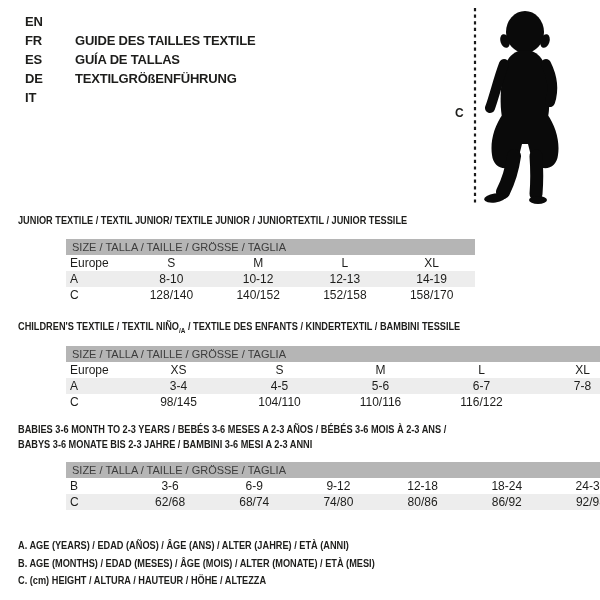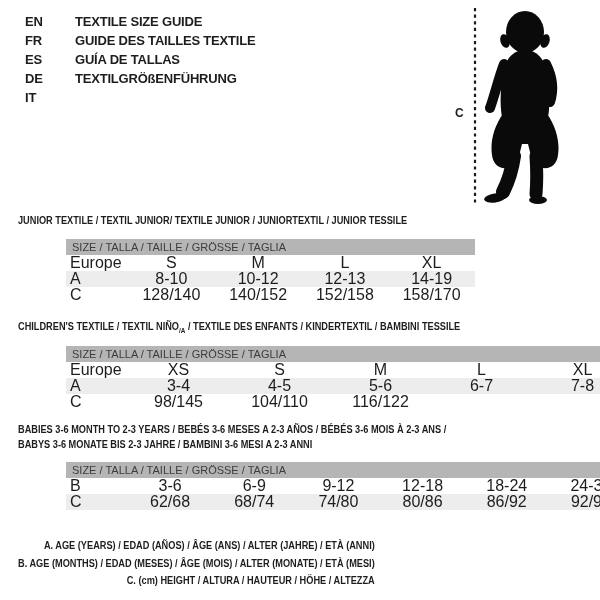--- a/index.html
+++ b/index.html
@@ -40,44 +40,43 @@
 
   
   .sizetable { position: absolute; left: 18px; margin-left: 48px; }
   .w-narrow { width: 409px; }
   .w-wide { width: 567px; }
   .size-bar {
     background: var(--header-bar); color: var(--bar-text);
     height: 16px; line-height: 16px; font-size: 11px;
     padding-left: 6px; white-space: nowrap;
   }
-  .t-row { display: grid; height: 16px; line-height: 16px; font-size: 16px; }
+  .t-row { display: grid; height: 16px; line-height: 16px; font-size: 12px; }
   .t-row.alt { background: var(--alt-row); }
   .cols-4 { grid-template-columns: 62px repeat(4, 1fr); }
   .cols-5 { grid-template-columns: 62px repeat(5, 1fr); }
   .cols-6 { grid-template-columns: 62px repeat(6, 1fr); }
   .t-lbl { text-align: left; padding-left: 4px; }
   .t-val { text-align: center; }
 
   
-  .footnotes { position: absolute; left: 18px; top: 537px; text-align: right; }
+  .footnotes { position: absolute; left: 18px; top: 537px; }
   .footnote {
     font-weight: bold; font-size: 11.5px; line-height: 17.5px;
     white-space: nowrap; transform: scaleX(0.8); transform-origin: 0 50%;
   }
 </style>
 </head>
 <body>
 
 <div class="page">
 
   <div class="lang-block">
     <div class="lang-row">
         <span class="lang-code">EN</span>
-        <span class="lang-label">TEXTILE SIZE GUIDE</span>
       </div>
     <div class="lang-row">
         <span class="lang-code">FR</span>
         <span class="lang-label">GUIDE DES TAILLES TEXTILE</span>
       </div>
     <div class="lang-row">
         <span class="lang-code">ES</span>
         <span class="lang-label">GUÍA DE TALLAS</span>
       </div>
     <div class="lang-row">
@@ -149,20 +148,21 @@
       <span class="t-val">3-4</span>
       <span class="t-val">4-5</span>
       <span class="t-val">5-6</span>
       <span class="t-val">6-7</span>
       <span class="t-val">7-8</span>
     </div>
     <div class="t-row cols-5">
       <span class="t-lbl">C</span>
       <span class="t-val">98/145</span>
       <span class="t-val">104/110</span>
+      <span class="t-val">110/116</span>
       <span class="t-val">116/122</span>
     </div>
   </div>
 
   <div class="tbl-title" style="top:422px;">
     <div>BABIES 3-6 MONTH TO 2-3 YEARS / BEBÉS 3-6 MESES A 2-3 AÑOS / BÉBÉS 3-6 MOIS À 2-3 ANS /</div>
     <div>BABYS 3-6 MONATE BIS 2-3 JAHRE / BAMBINI 3-6 MESI A 2-3 ANNI</div>
   </div>
   <div class="sizetable w-wide" style="top:462px;">
     <div class="size-bar">SIZE / TALLA / TAILLE / GRÖSSE / TAGLIA</div>

